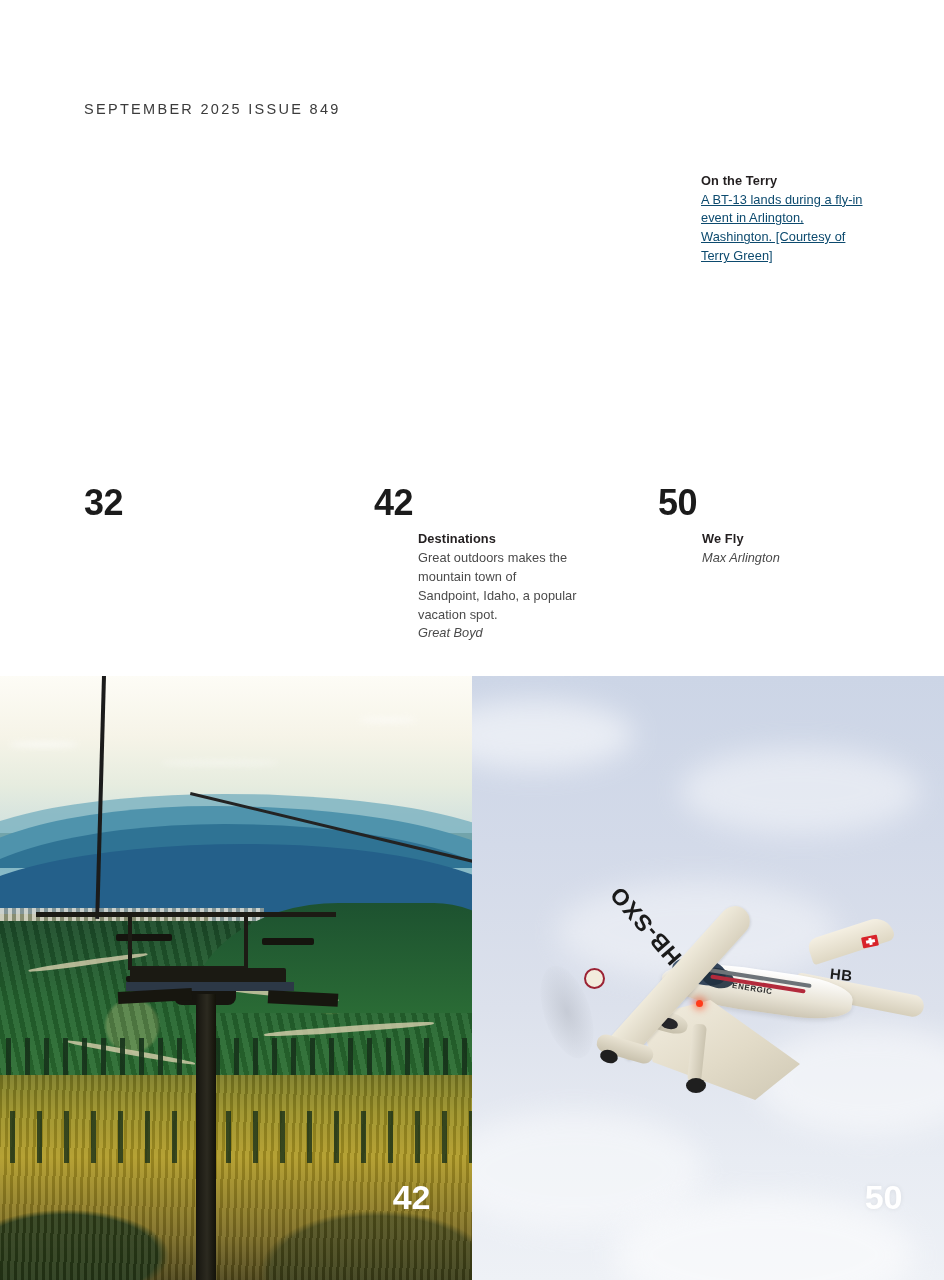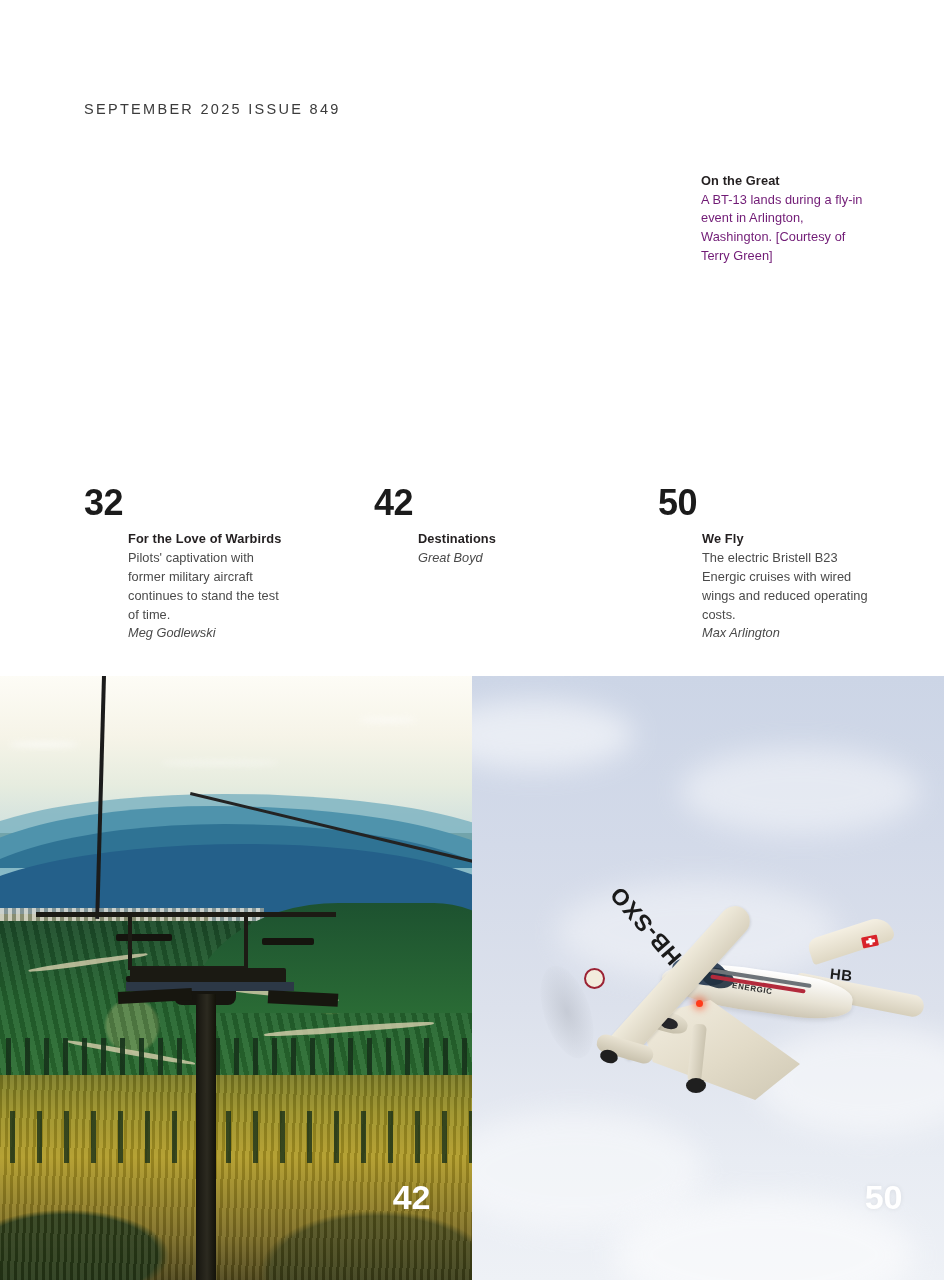--- a/index.html
+++ b/index.html
@@ -22,22 +22,22 @@
     color:#3b3b3b; font-weight:400; white-space:nowrap;
   }
 
   
   .cover-note { position:absolute; left:701px; top:172px; width:172px; }
   .cover-note .cn-title {
     font-size:12.8px; font-weight:700; color:#231f20;
     line-height:1.45; letter-spacing:.1px;
   }
   .cover-note .cn-body {
-    font-size:12.8px; font-weight:400; color:#701a75;
-    line-height:1.48; letter-spacing:.05px;
+    font-size:12.8px; font-weight:400; color:#0c4a6e;
+    line-height:1.48; letter-spacing:.05px;text-decoration:underline;
   }
 
   
   .toc { position:absolute; left:0; top:486px; width:808px; height:170px; }
   .toc-col { position:absolute; top:0; }
   .toc-col.c1 { left:84px; width:250px; }
   .toc-col.c2 { left:374px; width:250px; }
   .toc-col.c3 { left:658px; width:260px; }
 
   .toc-num {
@@ -322,48 +322,43 @@
   }
 </style>
 </head>
 <body>
 
 <div class="page">
 
   <div class="issue-line">SEPTEMBER 2025 ISSUE 849</div>
 
   <div class="cover-note">
-    <div class="cn-title">On the Great</div>
+    <div class="cn-title">On the Terry</div>
     <div class="cn-body">A BT-13 lands during a fly-in event in Arlington, Washington. [Courtesy of Terry Green]</div>
   </div>
 
   <div class="toc">
 
     <div class="toc-col c1">
       <div class="toc-num">32</div>
-      <div class="toc-text">
-        <div class="toc-title">For the Love of Warbirds</div>
-        <div class="toc-desc">Pilots' captivation with former military aircraft continues to stand the test of time.</div>
-        <div class="toc-author">Meg Godlewski</div>
-      </div>
     </div>
 
     <div class="toc-col c2">
       <div class="toc-num">42</div>
       <div class="toc-text">
         <div class="toc-title">Destinations</div>
+        <div class="toc-desc">Great outdoors makes the mountain town of Sandpoint, Idaho, a popular vacation spot.</div>
         <div class="toc-author">Great Boyd</div>
       </div>
     </div>
 
     <div class="toc-col c3">
       <div class="toc-num">50</div>
       <div class="toc-text">
         <div class="toc-title">We Fly</div>
-        <div class="toc-desc">The electric Bristell B23 Energic cruises with wired wings and reduced operating costs.</div>
         <div class="toc-author">Max Arlington</div>
       </div>
     </div>
 
   </div>
 
   <div class="photo-strip">
 
     <div class="photo ph-left">
       <div class="sky-l"></div>

